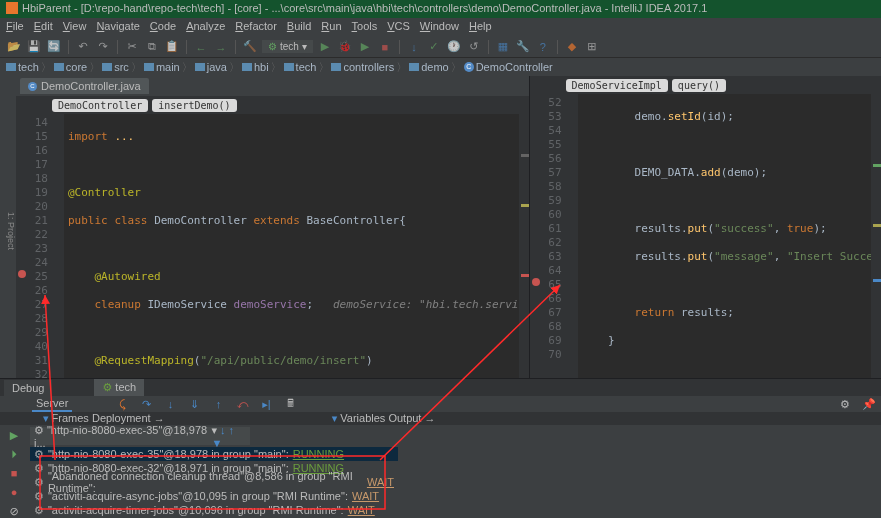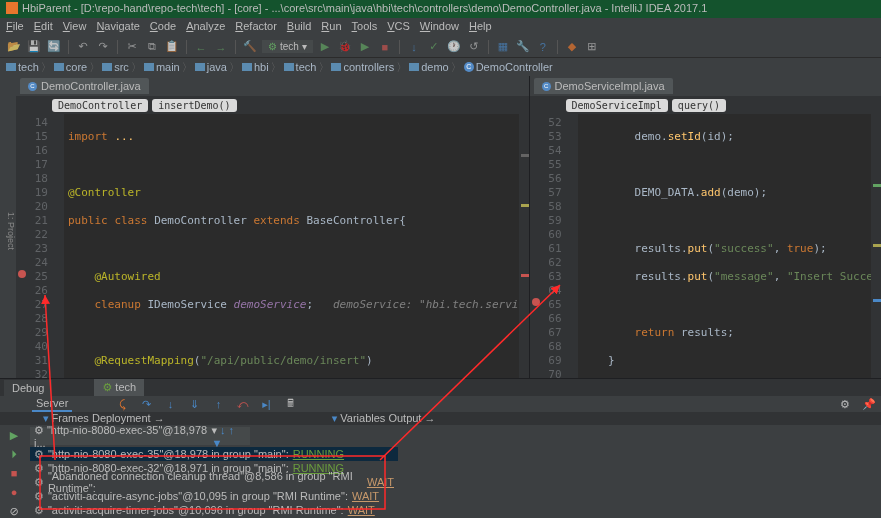--- a/index.html
+++ b/index.html
@@ -149,21 +149,21 @@
   }
   .scrollmap {
     width: 10px;
     background: #313335;
     position: relative;
   }
   .scrollmap-mark { position: absolute; right: 0; width: 8px; height: 3px; }
   .code-line { height: 14px; display: block; }
   .kw-orange { color: #cc7832; }
   .kw-yellow { color: #ffc66d; }
-  .kw-purple { color: #9876aa; font-style: italic; }
+  .kw-purple { color: #9876aa; }
   .kw-string { color: #6a8759; }
   .kw-comment { color: #808080; font-style: italic; }
   .kw-anno { color: #bbb529; }
   .bp-dot {
     position: absolute;
     width: 8px; height: 8px;
     background: #c75450;
     border-radius: 50%;
   }
 
@@ -425,26 +425,20 @@
       </div>
       <div class="scrollmap">
         <span class="scrollmap-mark" style="top:40px;background:#646464"></span>
         <span class="scrollmap-mark" style="top:90px;background:#a9a44f"></span>
         <span class="scrollmap-mark" style="top:160px;background:#c75450"></span>
       </div>
     </div>
   </div>
 
   <div class="editor-pane" style="flex:0.72">
-    <div class="tab-row">
-      <div class="file-tab">
-        <span class="dot">C</span>
-          <span>DemoServiceImpl.java</span>
-      </div>
-    </div>
     <div class="member-row">
       <span class="member-chip">DemoServiceImpl</span>
       <span class="member-chip">query()</span>
     </div>
     <div class="code-area">
       <div class="gutter" id="right-gutter">
           <div class="code-line">52</div>
           <div class="code-line">53</div>
           <div class="code-line">54</div>
           <div class="code-line">55</div>

